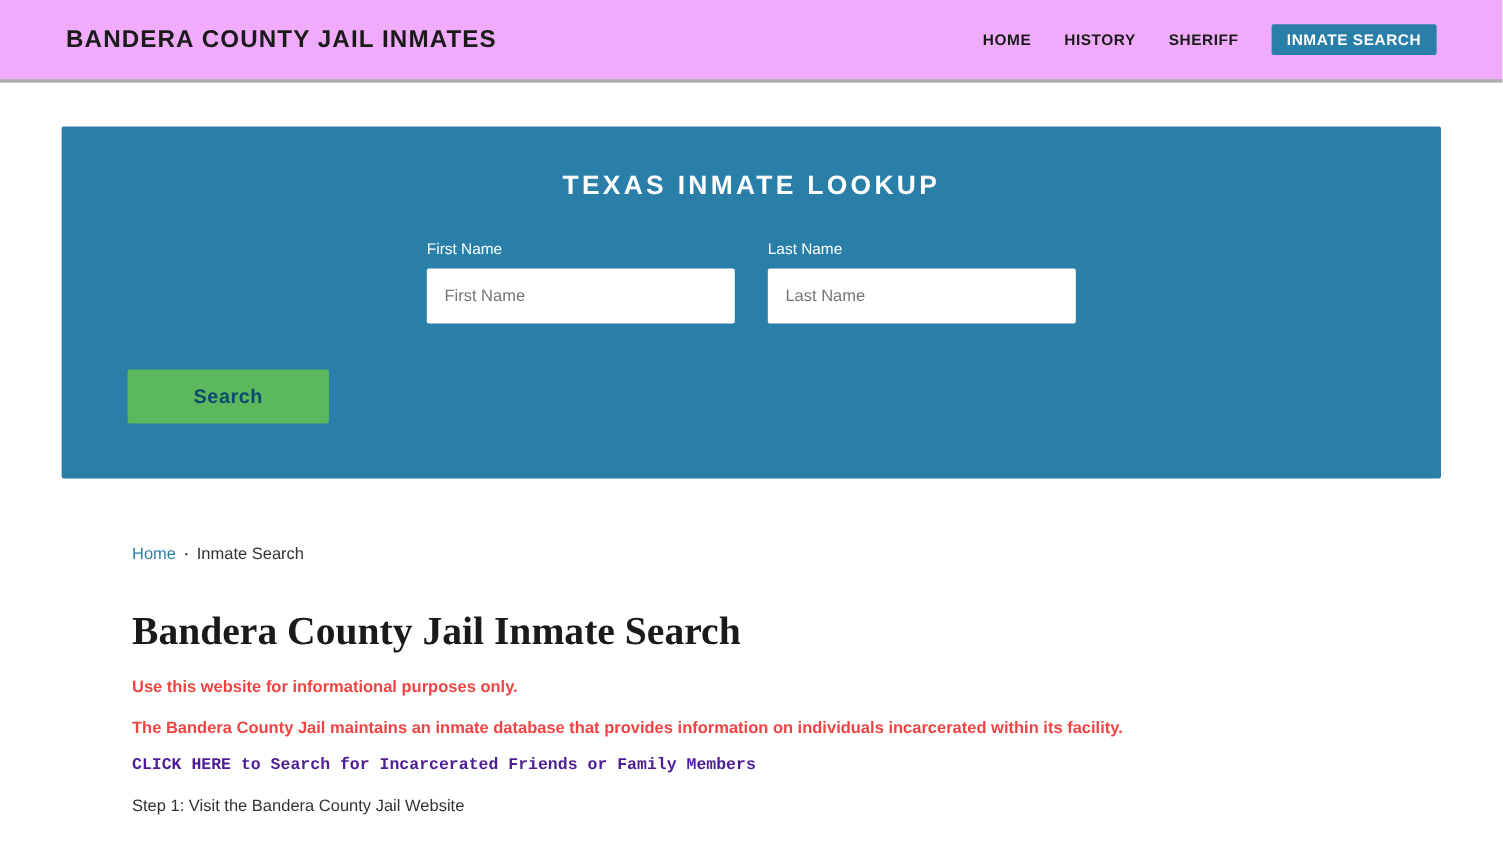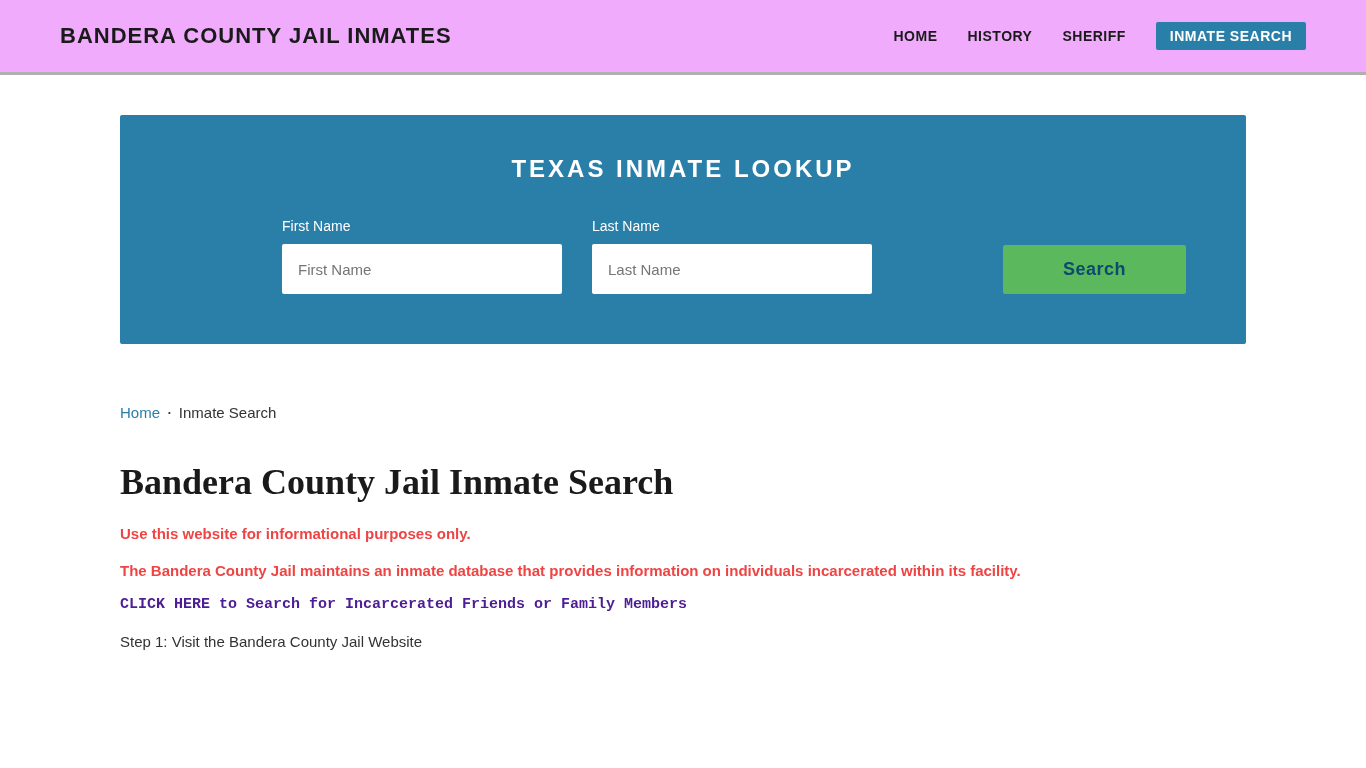--- a/index.html
+++ b/index.html
@@ -55,41 +55,41 @@
     .nav-item-active {
       background: #2a7fa8;
       color: white;
       padding: 6px 14px;
       border-radius: 2px;
     }
 
     
     .search-banner {
       background: #2a7fa8;
-      margin: 40px 120px;
+      margin: 40px 56px;
       padding: 40px 60px 50px;
       border-radius: 2px;
     }
 
     .search-banner-title {
       text-align: center;
       color: white;
       font-family: 'Arial', sans-serif;
       font-weight: 700;
       font-size: 24px;
       letter-spacing: 3px;
       margin-bottom: 35px;
       text-transform: uppercase;
     }
 
     .search-form {
       display: flex;
-      flex-direction: row;
-      align-items: flex-end;
-      gap: 29px;
+      flex-direction: column;
+      align-items: flex-start;
+      gap: 42px;
     }
 
     .search-fields {
       display: flex;
       gap: 30px;
       width: 100%;
       justify-content: center;
     }
 
     .field-group {

